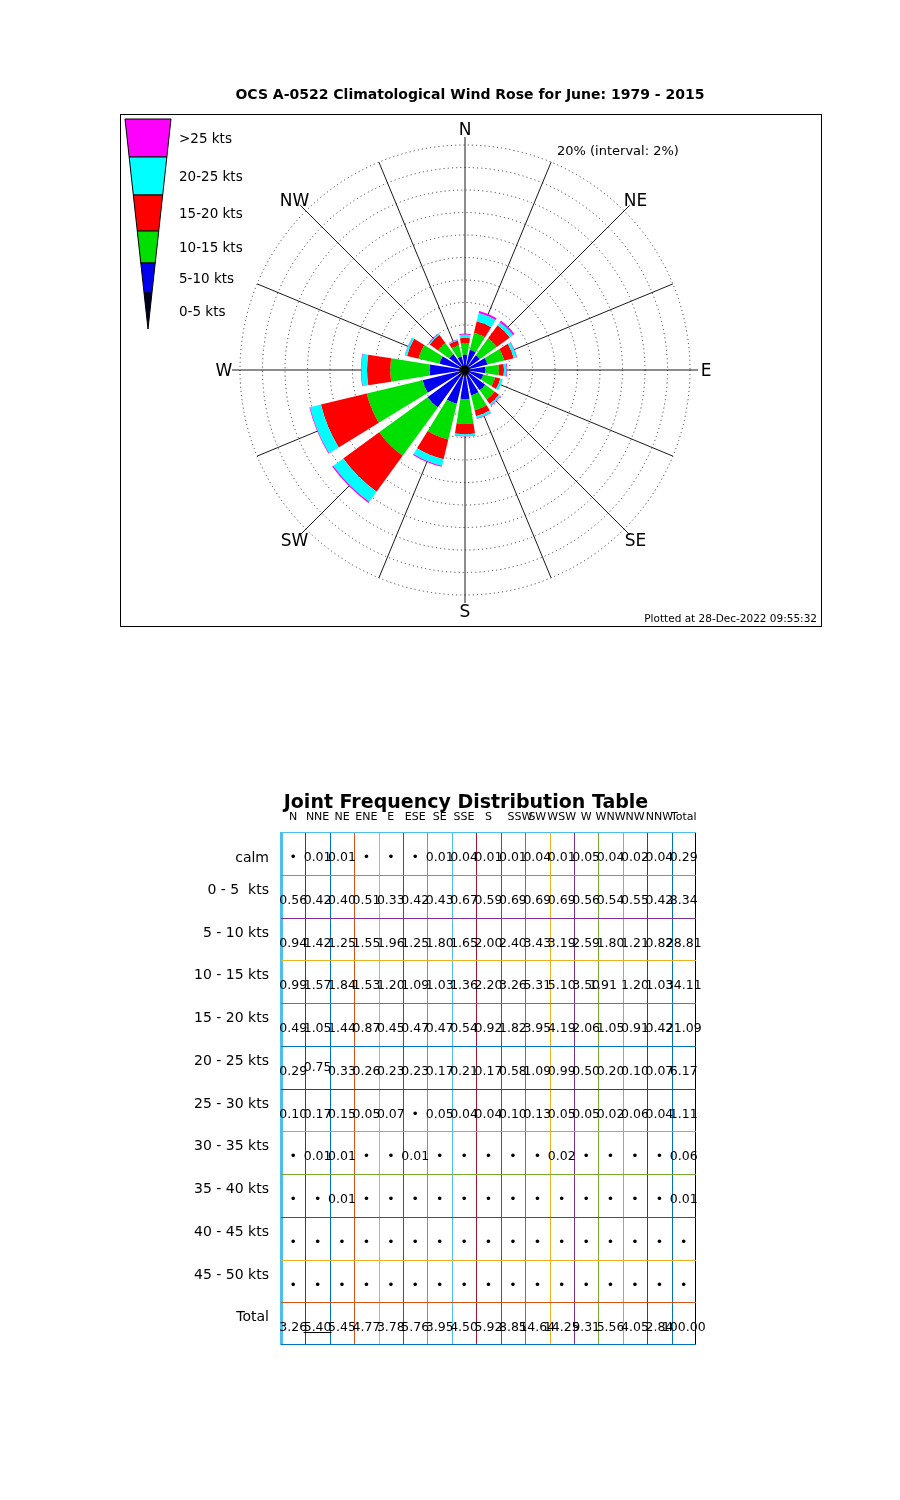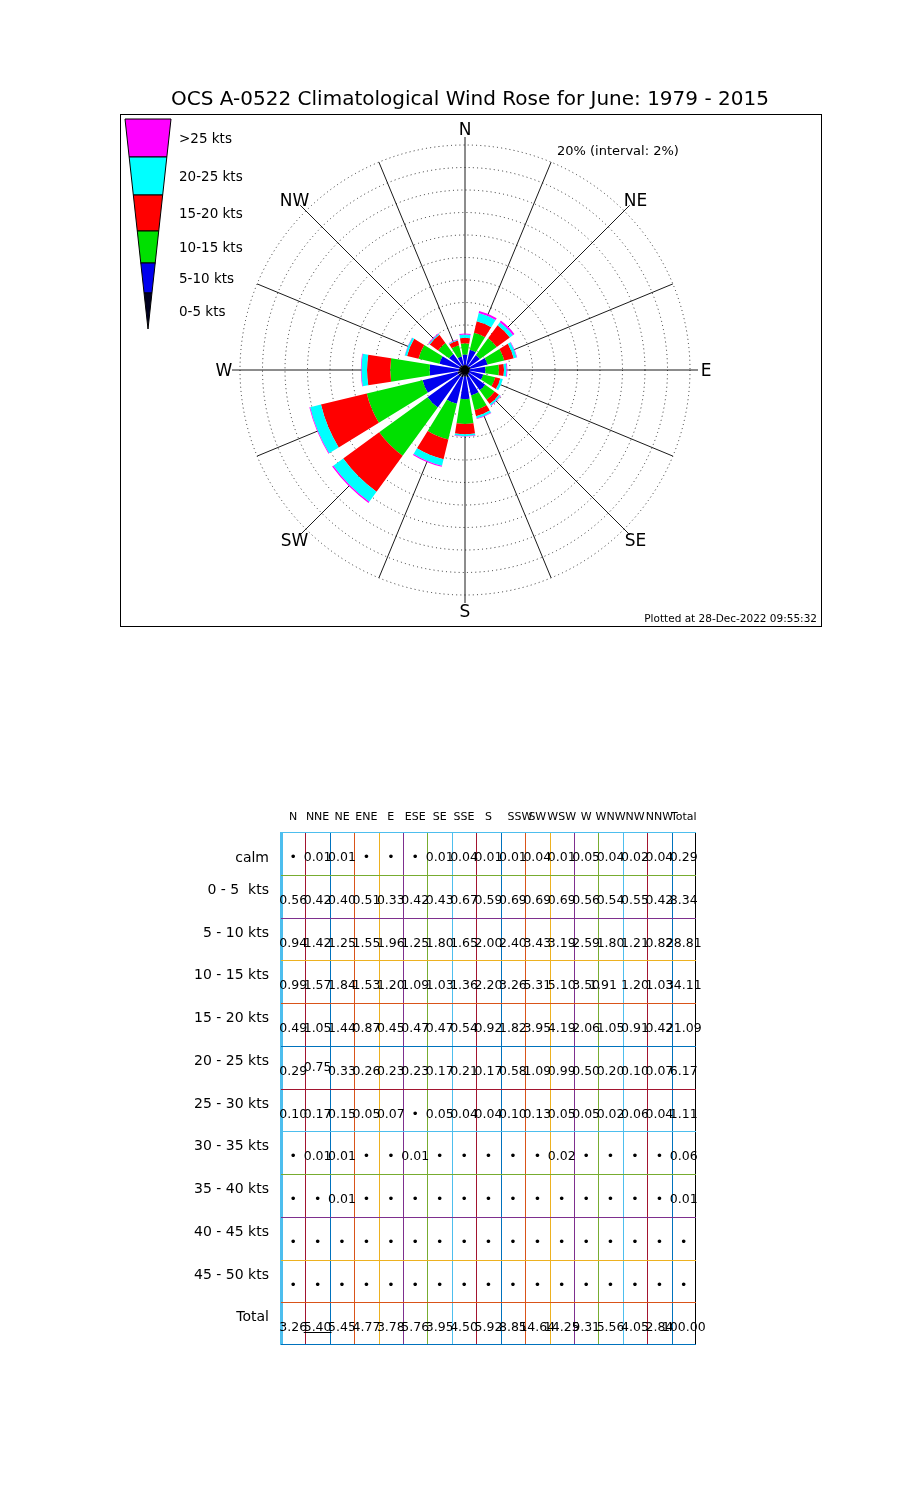--- a/index.html
+++ b/index.html
@@ -1,19 +1,19 @@
 <!DOCTYPE html>
 <html><head>
 <meta charset="utf-8">
 <style>
   html,body{margin:0;padding:0;background:#fff;}
   .page{position:relative;width:900px;height:1500px;background:#fff;overflow:hidden;
         font-family:"DejaVu Sans",sans-serif;color:#000;}
   .chart-title{position:absolute;left:120px;top:86px;width:700px;text-align:center;
-        font-size:20px;font-weight:normal;}
+        font-size:14px;font-weight:bold;}
   .rose-box{position:absolute;left:120px;top:114px;width:700px;height:511px;
         border:1px solid #000;}
   #rose-svg{position:absolute;left:0;top:0;}
   #rose-svg text{font-family:"DejaVu Sans",sans-serif;}
   .compass-label{font-size:17px;}
   .legend-label{font-size:13.5px;}
   .radial-label{position:absolute;left:436px;top:28px;font-size:13px;white-space:nowrap;}
   .plotted-at{position:absolute;right:4px;bottom:2px;font-size:10.5px;white-space:nowrap;}
   .table-title{position:absolute;left:116px;top:790px;width:700px;text-align:center;
         font-size:19px;font-weight:bold;z-index:5;}
@@ -172,20 +172,21 @@
         <text x="58" y="132" dominant-baseline="central" class="legend-label">10-15 kts</text>
         <polygon points="19.771428571428572,148 34.22857142857143,148 30.942857142857143,178 23.057142857142857,178" fill="#0000EE" stroke="#000" stroke-width="1"></polygon>
         <text x="58" y="163" dominant-baseline="central" class="legend-label">5-10 kts</text>
         <polygon points="23.057142857142857,178 30.942857142857143,178 27,214" fill="#000020" stroke="#000" stroke-width="1"></polygon>
         <text x="58" y="196" dominant-baseline="central" class="legend-label">0-5 kts</text>
       </svg>
     <div class="radial-label">20% (interval: 2%)</div>
     <div class="plotted-at">Plotted at 28-Dec-2022 09:55:32</div>
   </div>
 
+  <div class="table-title">Joint Frequency Distribution Table</div>
 
   <div id="freq-table" class="freq-table">
       <div class="vline" style="left: -1px; top: 0px; width: 3px; height: 513px; background: rgb(77, 190, 238);"></div>
       <div class="vline" style="left: 24.4118px; top: 0px; width: 1px; height: 513px; background: rgb(162, 20, 47);"></div>
       <div class="vline" style="left: 48.8235px; top: 0px; width: 1px; height: 513px; background: rgb(0, 114, 189);"></div>
       <div class="vline" style="left: 73.2353px; top: 0px; width: 1px; height: 513px; background: rgb(217, 83, 25);"></div>
       <div class="vline" style="left: 97.6471px; top: 0px; width: 1px; height: 513px; background: rgb(237, 177, 32);"></div>
       <div class="vline" style="left: 122.059px; top: 0px; width: 1px; height: 513px; background: rgb(126, 47, 142);"></div>
       <div class="vline" style="left: 146.471px; top: 0px; width: 1px; height: 513px; background: rgb(119, 172, 48);"></div>
       <div class="vline" style="left: 170.882px; top: 0px; width: 1px; height: 513px; background: rgb(77, 190, 238);"></div>

